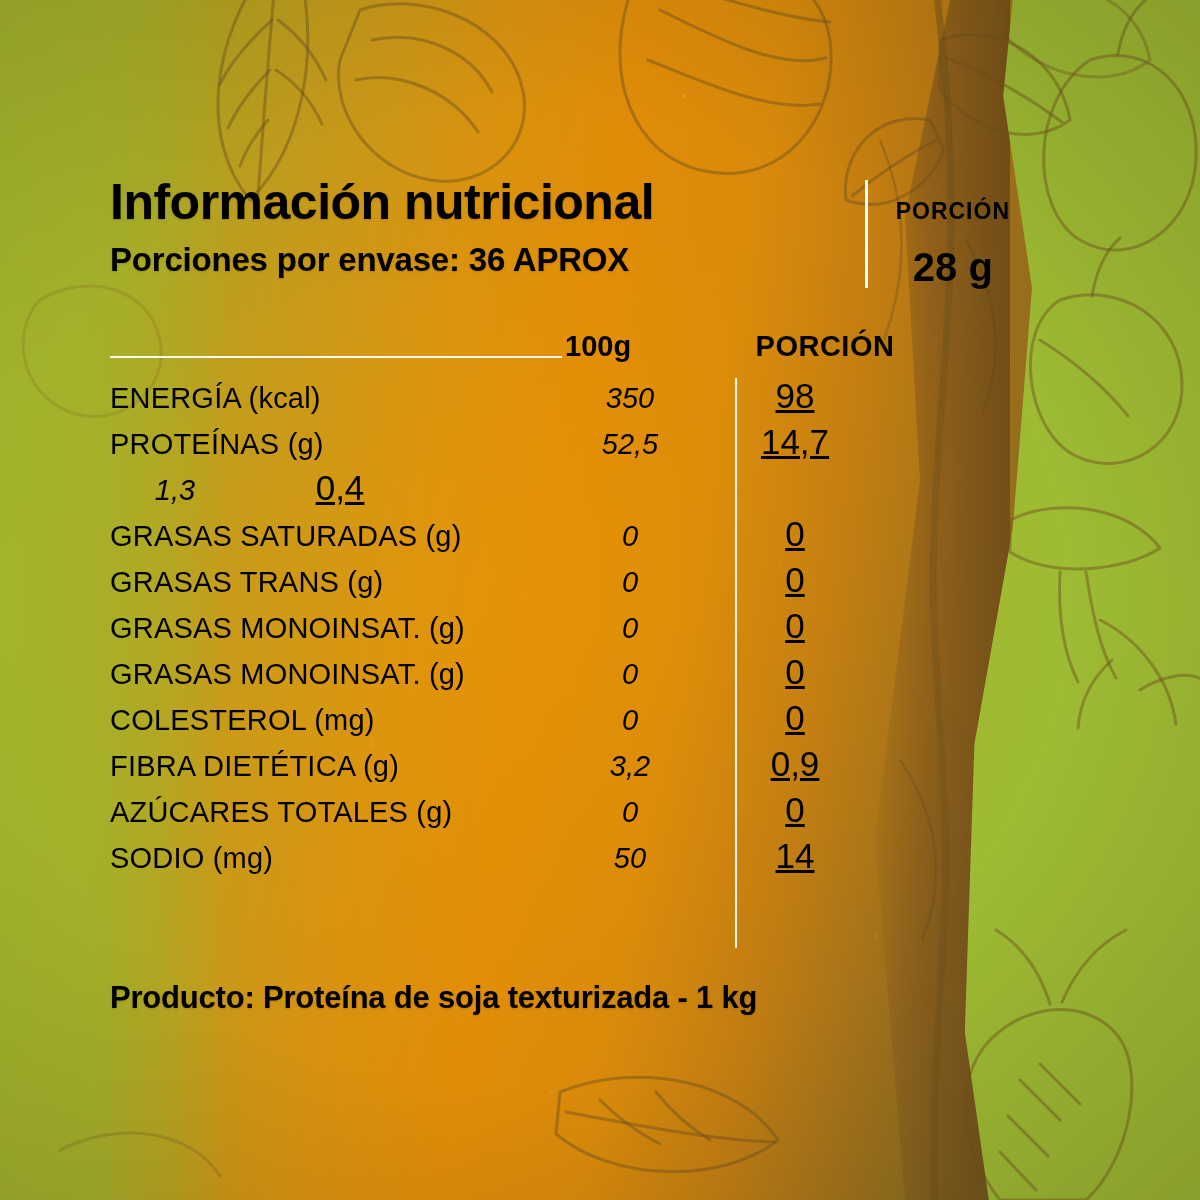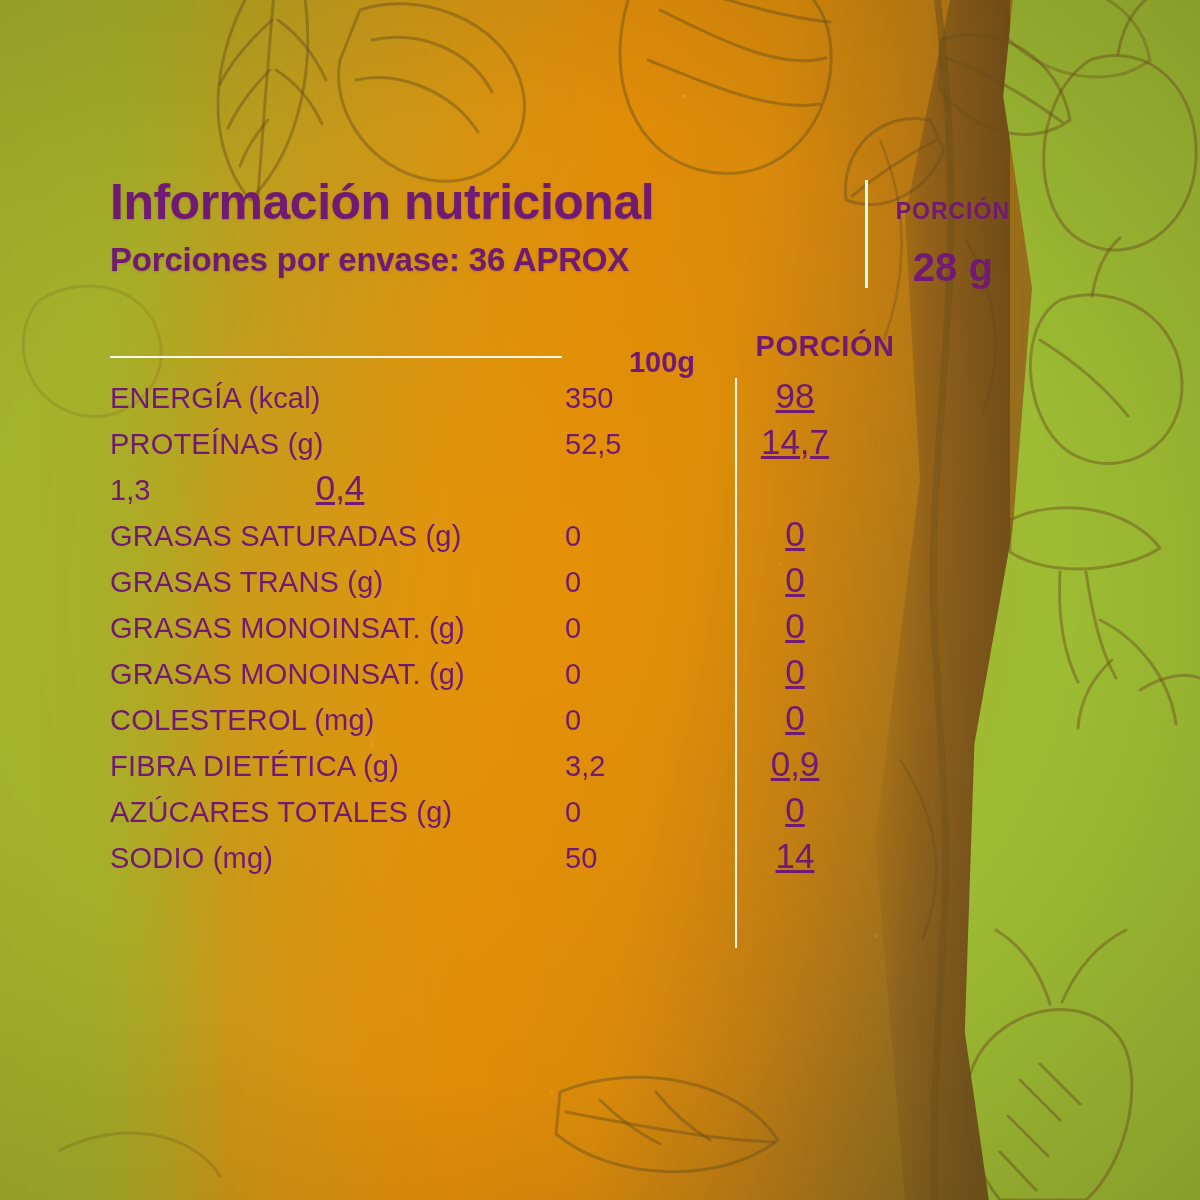--- a/index.html
+++ b/index.html
@@ -82,21 +82,21 @@
     inset: 0;
   }
   .bg-art svg { display: block; width: 1200px; height: 1200px; }
 
   
   .content {
     position: absolute;
     left: 0; top: 0;
     width: 1200px;
     height: 872px;
-    color: #701a75;
+    color: #000000;
   }
 
   .header {
     position: absolute;
     left: 110px;
     top: 176px;
     width: 900px;
     display: flex;
     align-items: flex-start;
   }
@@ -159,24 +159,23 @@
     top: 26px;
     width: 452px;
     height: 2px;
     background: rgba(255,255,255,.92);
   }
   .col-head .h100 {
     position: absolute;
     left: 455px;
     top: 0;
     width: 130px;
-    text-align: right;
+    text-align: left;
     font-size: 29px;
     font-weight: bold;
-    margin-top: 16px;
   }
   .col-head .hpor {
     position: absolute;
     left: 615px;
     top: 0;
     width: 200px;
     text-align: center;
     font-size: 29px;
     font-weight: bold;
     letter-spacing: .5px;
@@ -200,22 +199,23 @@
     height: 46px;
   }
   .cell-name {
     width: 455px;
     font-size: 29px;
     letter-spacing: .2px;
     white-space: nowrap;
   }
   .cell-100 {
     width: 130px;
-    text-align: left;
+    text-align: center;
     font-size: 29px;
+    font-style: italic;
   }
   .cell-por {
     width: 200px;
     text-align: center;
     font-size: 35px;
     text-decoration: underline;
   }
 
   .footer {
     position: absolute;
@@ -376,14 +376,15 @@
         <div class="row">
           <div class="cell-name">SODIO (mg)</div>
           <div class="cell-100">50</div>
           <div class="cell-por">14</div>
         </div>
       </div>
     </div>
 
     <div class="v-divider"></div>
 
+    <div class="footer">Producto: Proteína de soja texturizada - 1 kg</div>
   </div>
 </div>
 
 </body></html>

